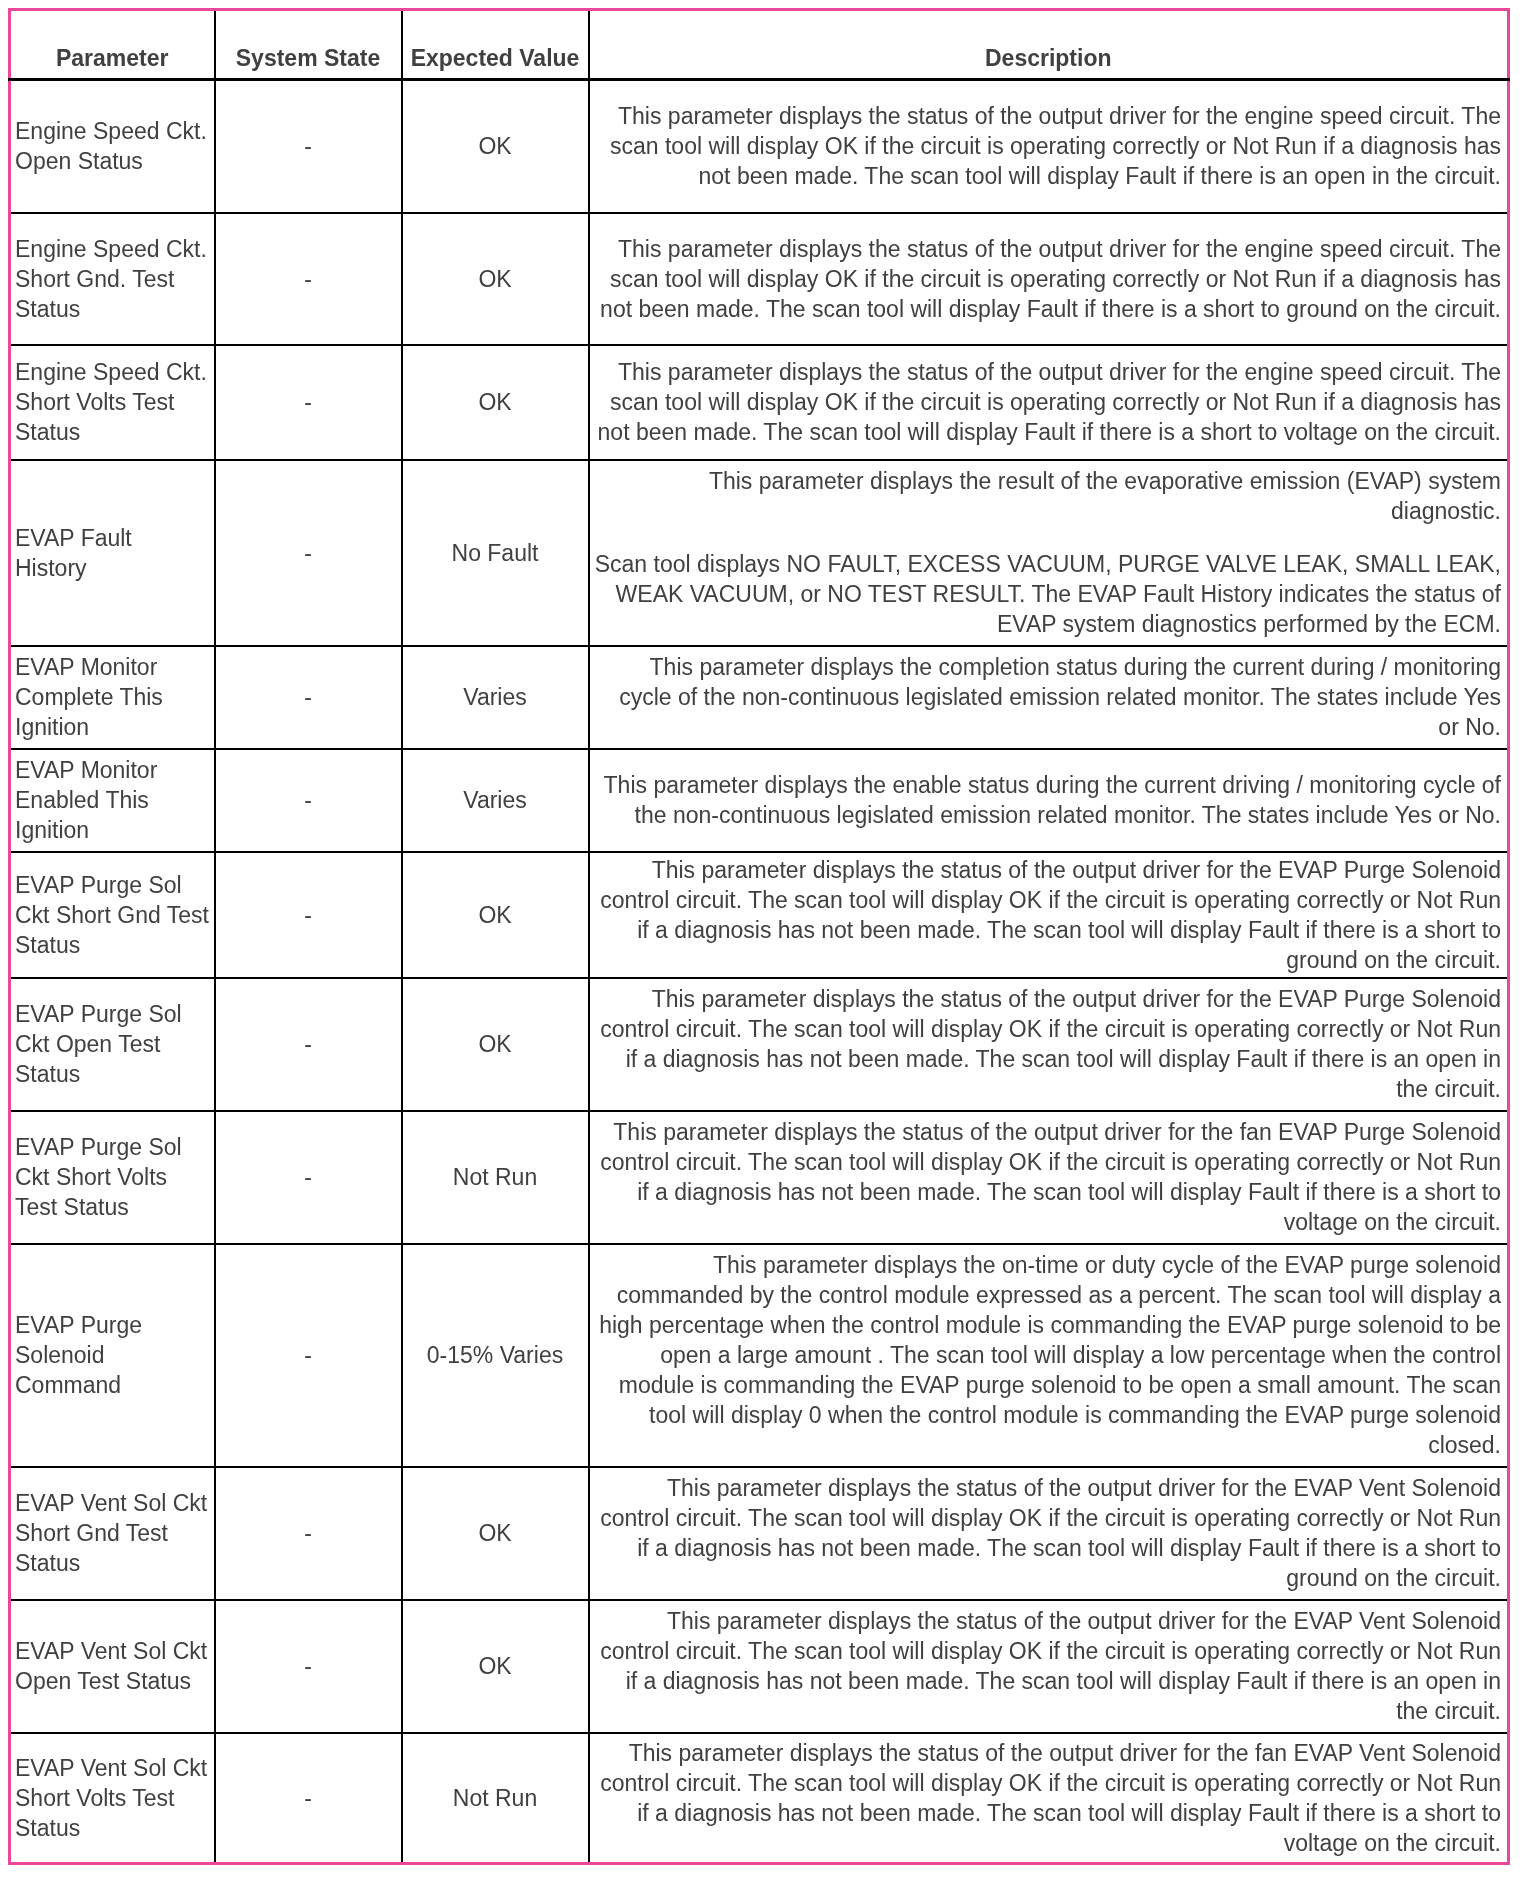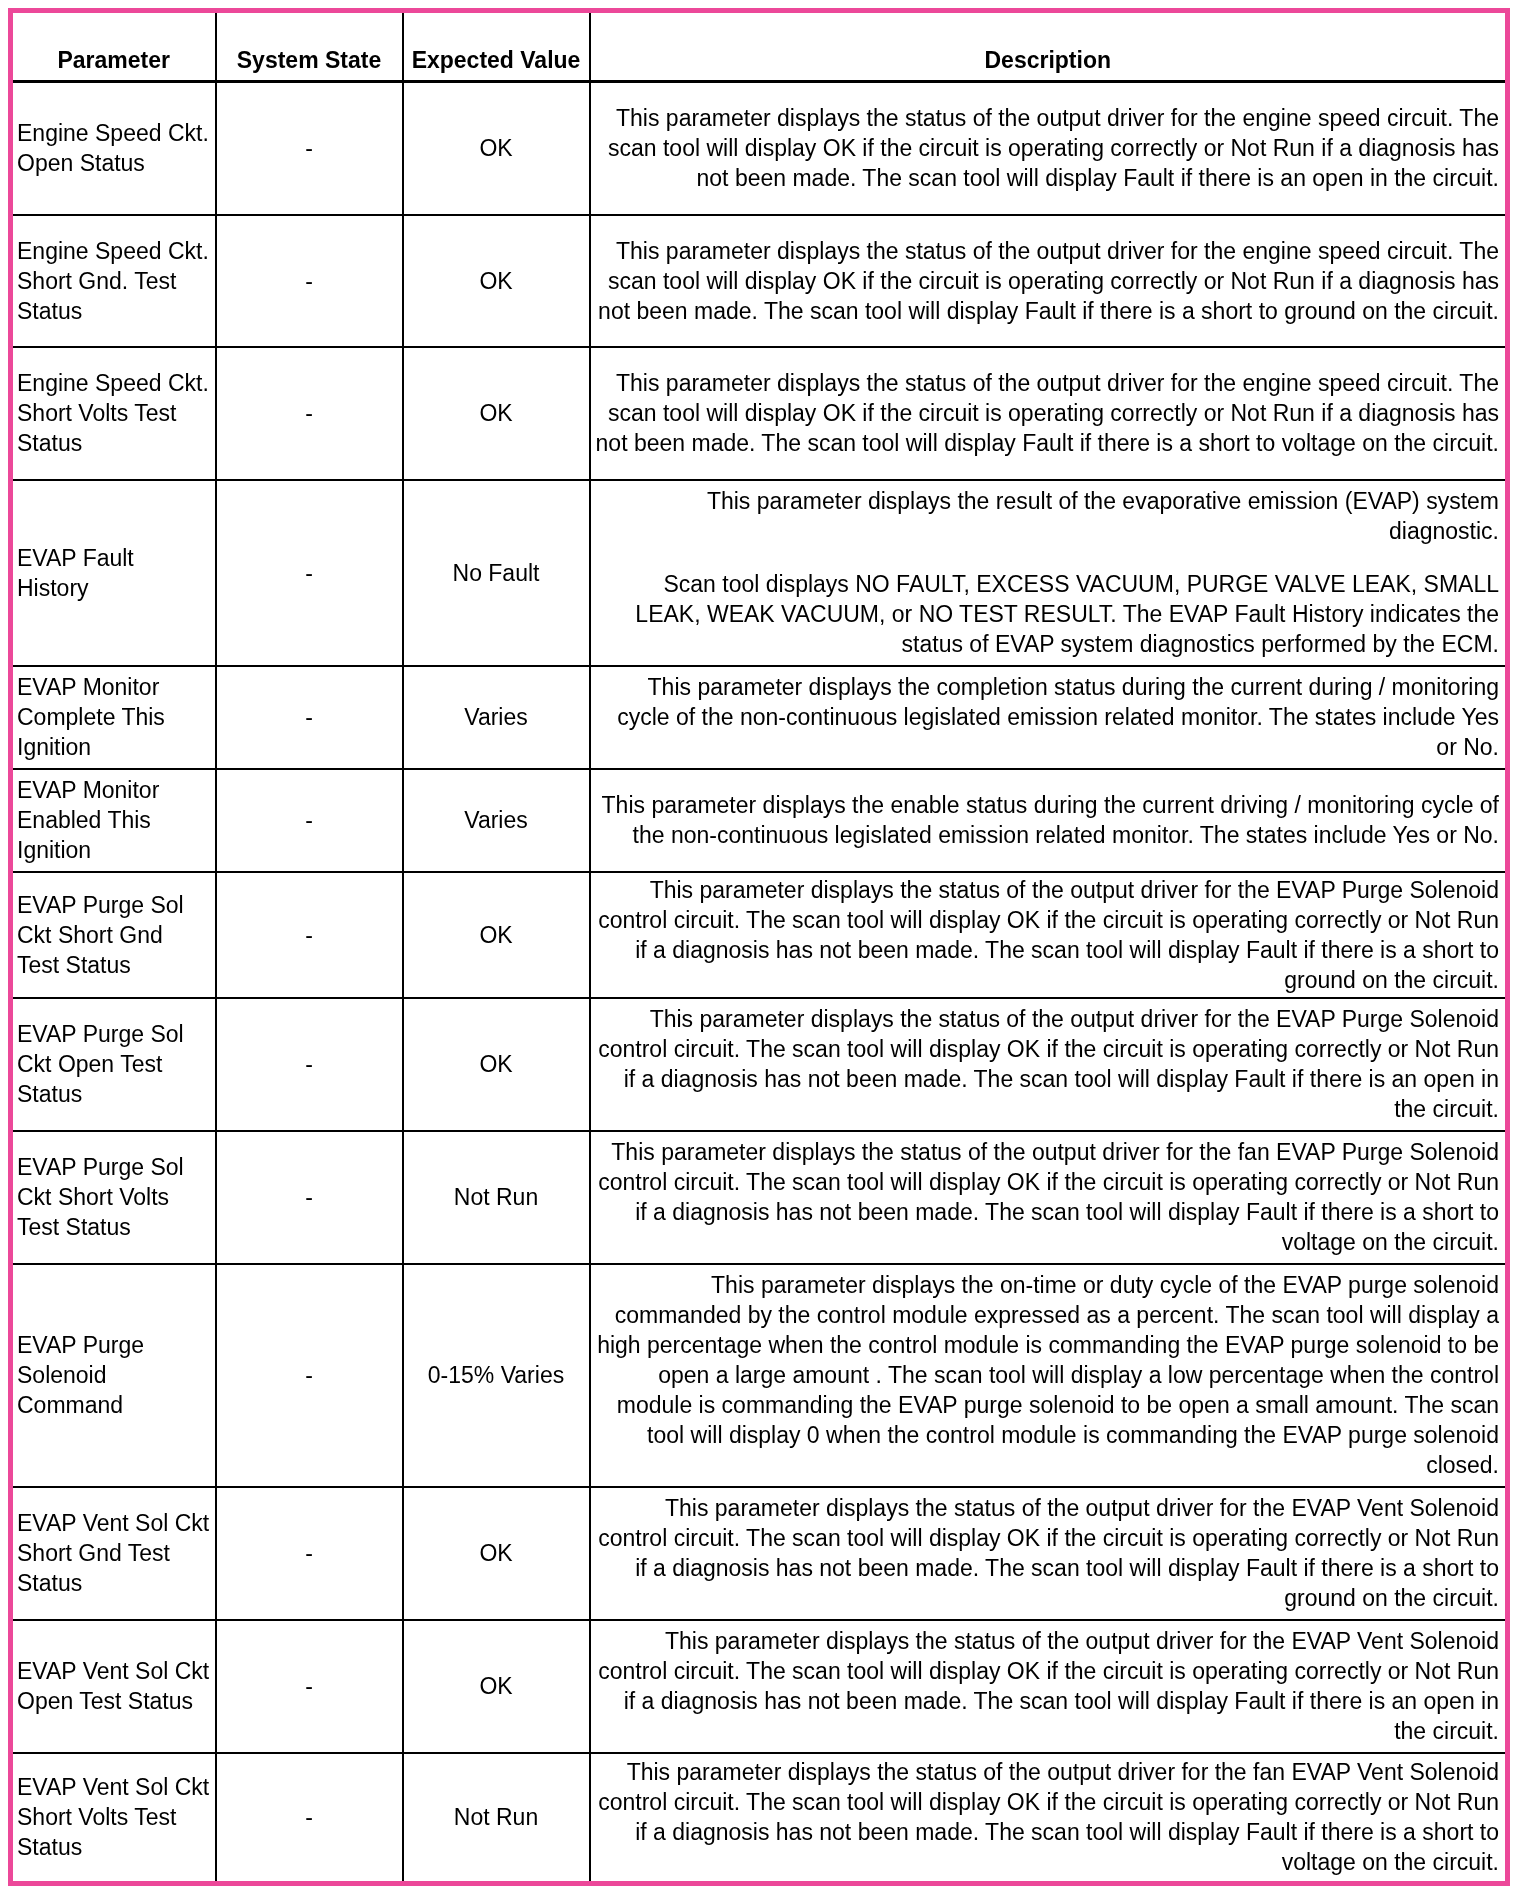--- a/index.html
+++ b/index.html
@@ -2,23 +2,23 @@
 <html><head>
 <meta charset="utf-8">
 <style>
   html, body { margin: 0; padding: 0; background: #ffffff; }
   body { width: 1520px; height: 1892px; position: relative; overflow: hidden; }
   .tbl {
     position: absolute; left: 8px; top: 8px;
     width: 1502px;
     border-collapse: collapse;
     table-layout: fixed;
-    border: 5px solid #ec4899;
+    border: 3px solid #ec4899;
     font-family: "Liberation Sans", sans-serif;
-    color: #000000;
+    color: #404040;
   }
   .tbl col.c1 { width: 205px; }
   .tbl col.c2 { width: 187px; }
   .tbl col.c3 { width: 187px; }
   .tbl col.c4 { width: auto; }
   .tbl th {
     font-weight: bold; font-size: 23px; line-height: 29px;
     text-align: center; vertical-align: bottom;
     border-left: 2px solid #000; border-right: 2px solid #000;
     border-bottom: 3px solid #000;
@@ -65,21 +65,21 @@
         </td>
       </tr>
       <tr style="height: 132px;">
         <td class="param">Engine Speed Ckt. Short Gnd. Test Status</td>
         <td class="state">-</td>
         <td class="expected">OK</td>
         <td class="desc">
           <p>This parameter displays the status of the output driver for the engine speed circuit. The scan tool will display OK if the circuit is operating correctly or Not Run if a diagnosis has not been made. The scan tool will display Fault if there is a short to ground on the circuit.</p>
         </td>
       </tr>
-      <tr style="height: 133px;">
+      <tr style="height: 115px;">
         <td class="param">Engine Speed Ckt. Short Volts Test Status</td>
         <td class="state">-</td>
         <td class="expected">OK</td>
         <td class="desc">
           <p>This parameter displays the status of the output driver for the engine speed circuit. The scan tool will display OK if the circuit is operating correctly or Not Run if a diagnosis has not been made. The scan tool will display Fault if there is a short to voltage on the circuit.</p>
         </td>
       </tr>
       <tr style="height: 186px;">
         <td class="param">EVAP Fault History</td>
         <td class="state">-</td>

